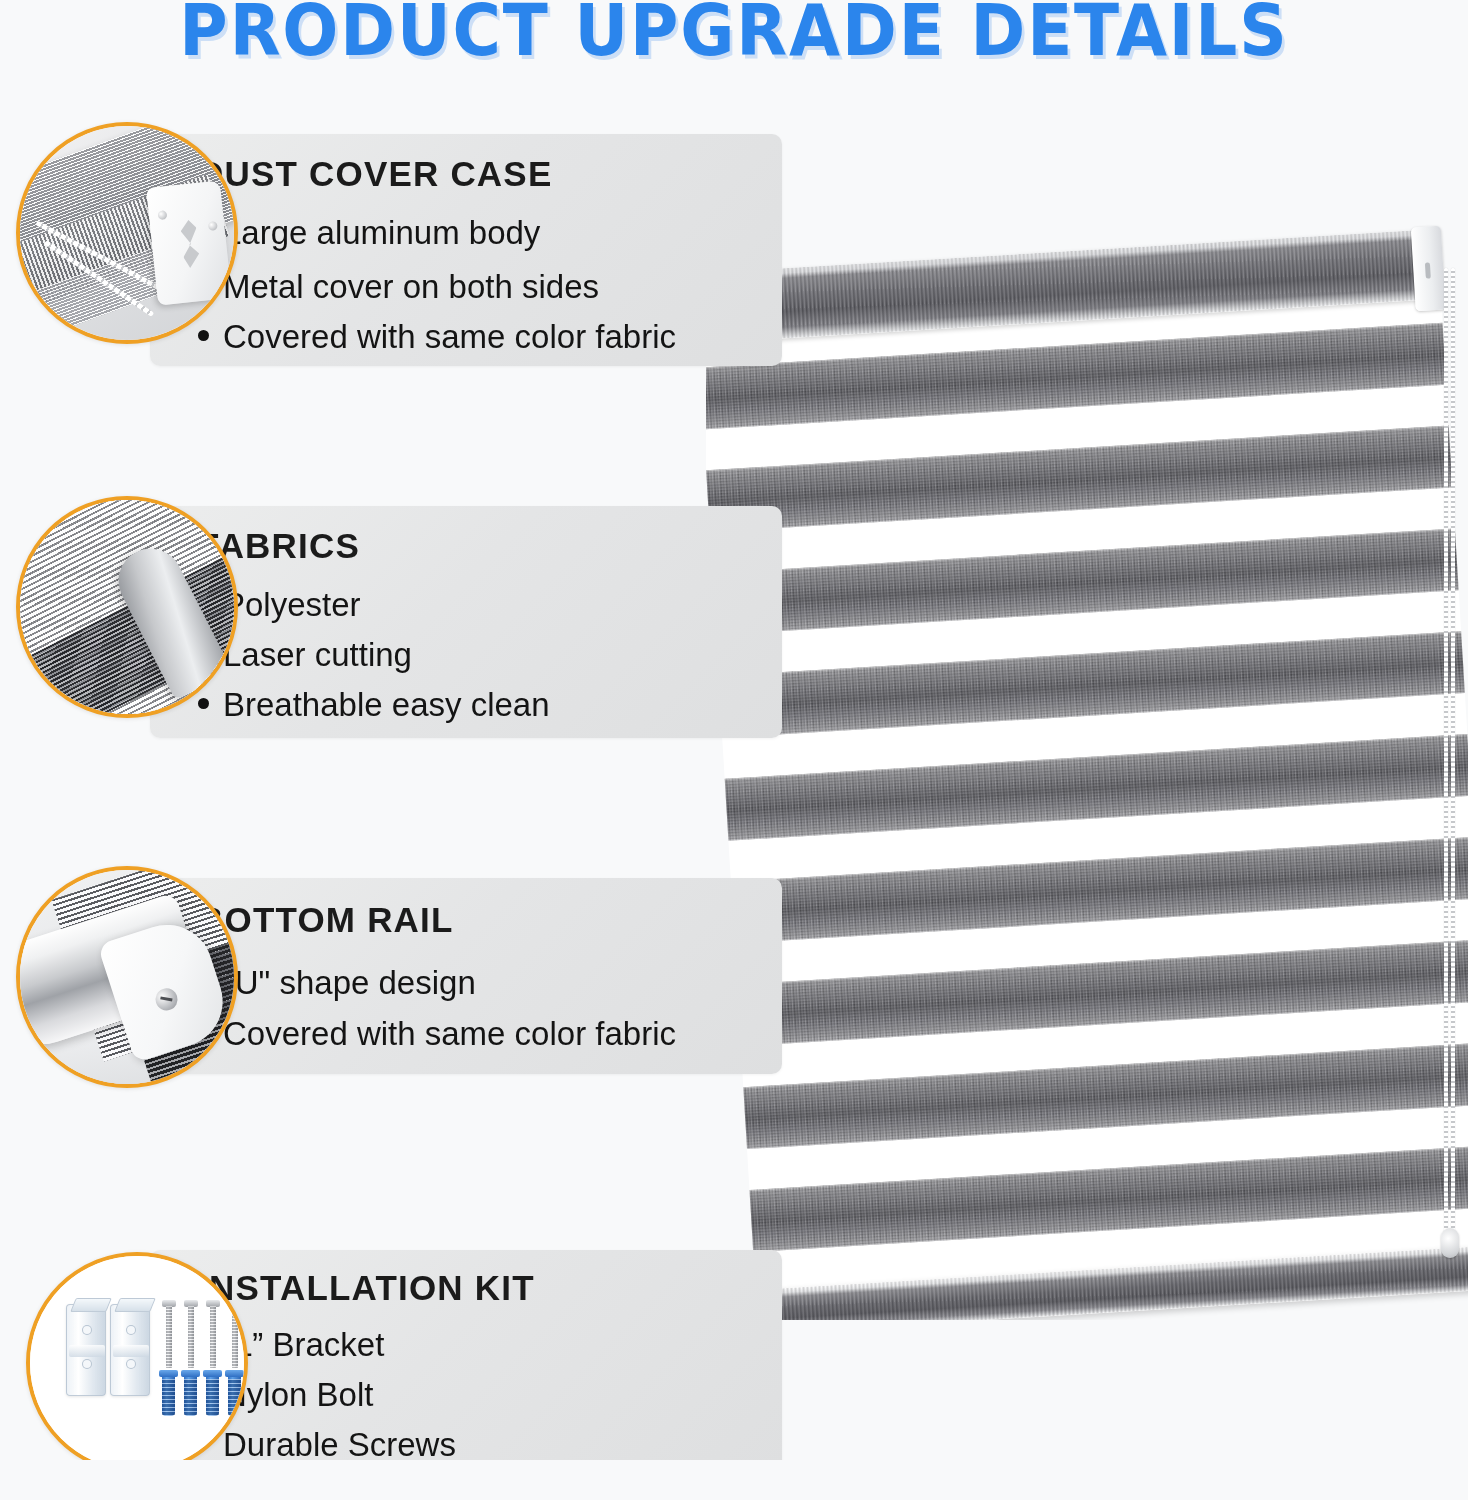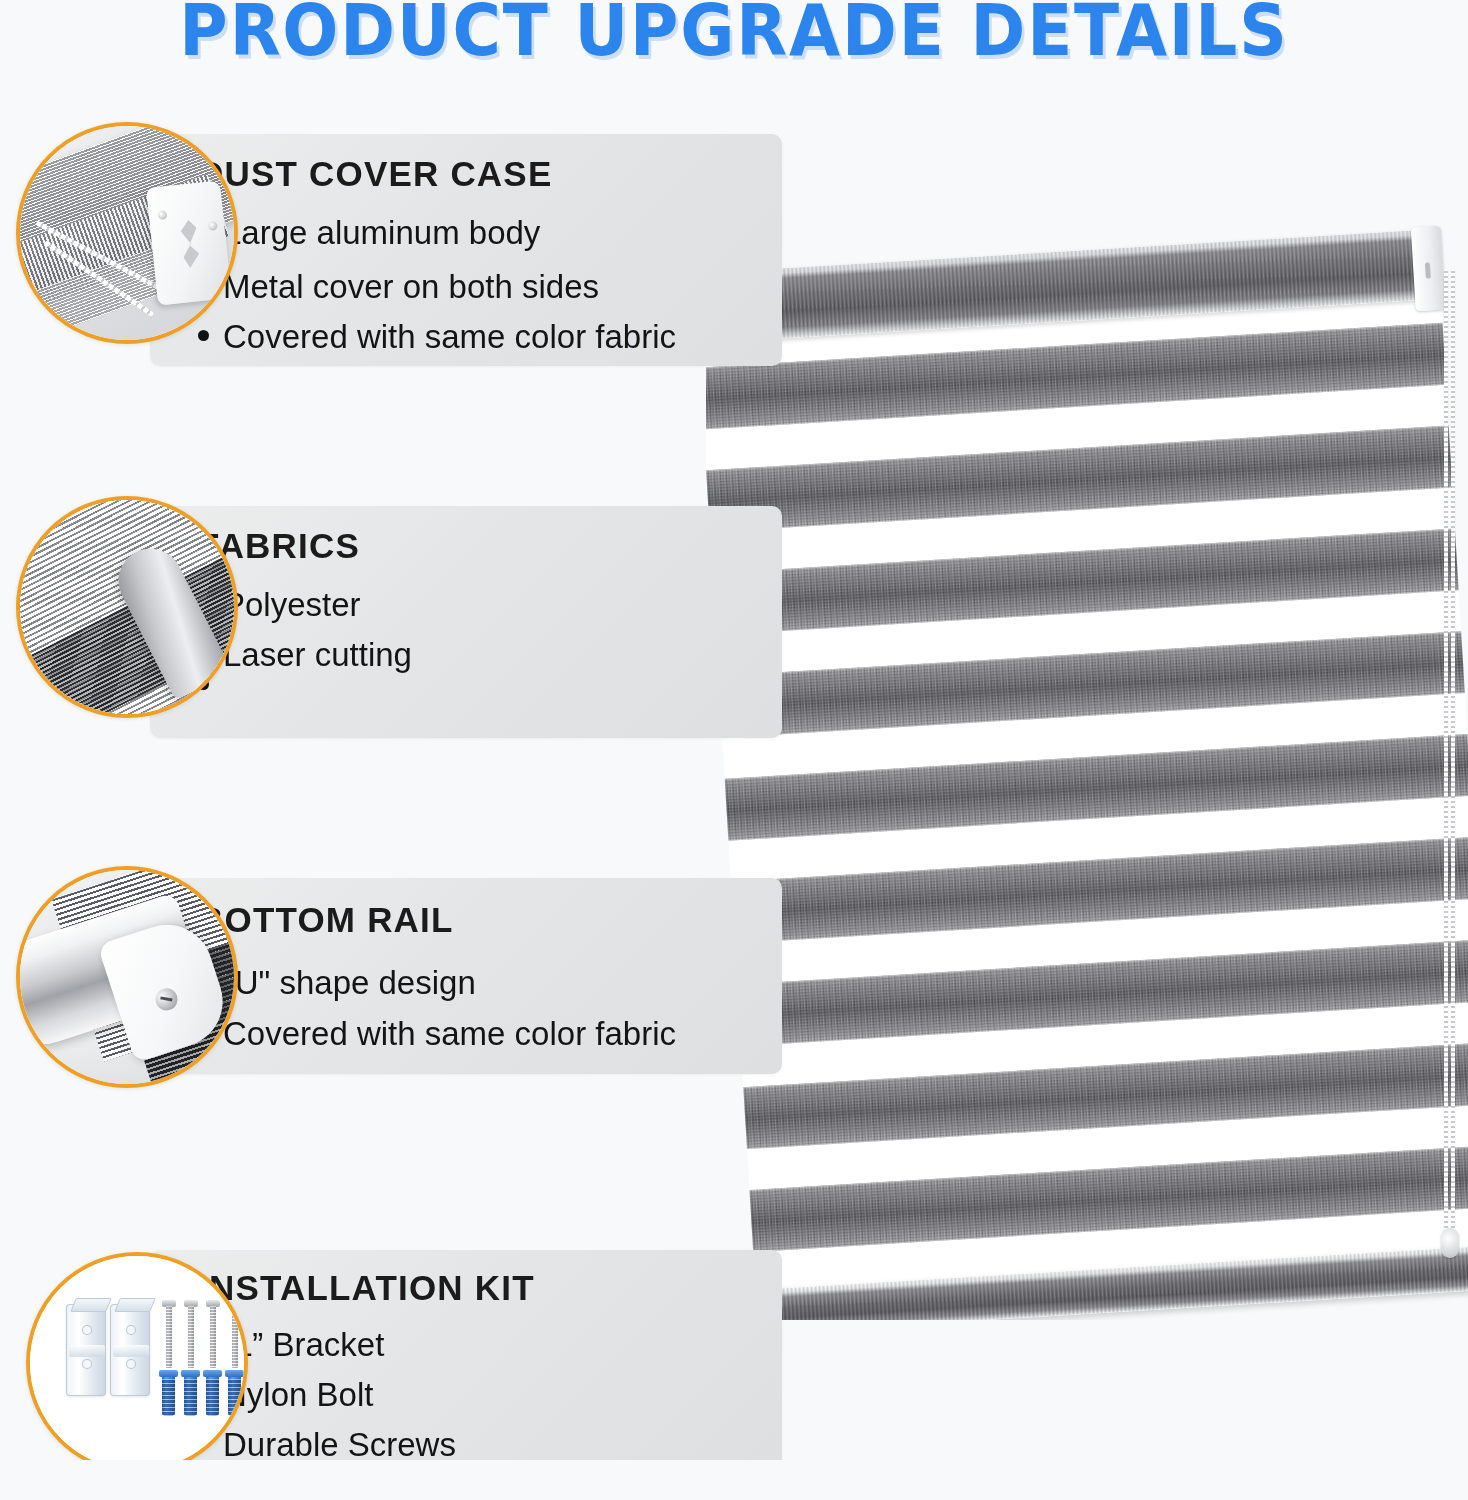--- a/index.html
+++ b/index.html
@@ -601,20 +601,21 @@
         <li style="margin-top:20px">
           <span class="dot"></span>
           <span>Polyester</span>
         </li>
         <li style="margin-top:12px">
           <span class="dot"></span>
           <span>Laser cutting</span>
         </li>
         <li style="margin-top:12px">
           <span class="dot"></span>
+          <span>Breathable  easy clean</span>
         </li>
       </ul>
     </div>
   </div>
   <div class="thumb" style="left:16px;top:496px;width:222px;height:222px;">
     <div class="thumb-art">
       <div class="tf-bg"></div>
       <div class="tf-base"></div>
       <div class="tf-sheet"></div>
       <div class="tf-dark"></div>

